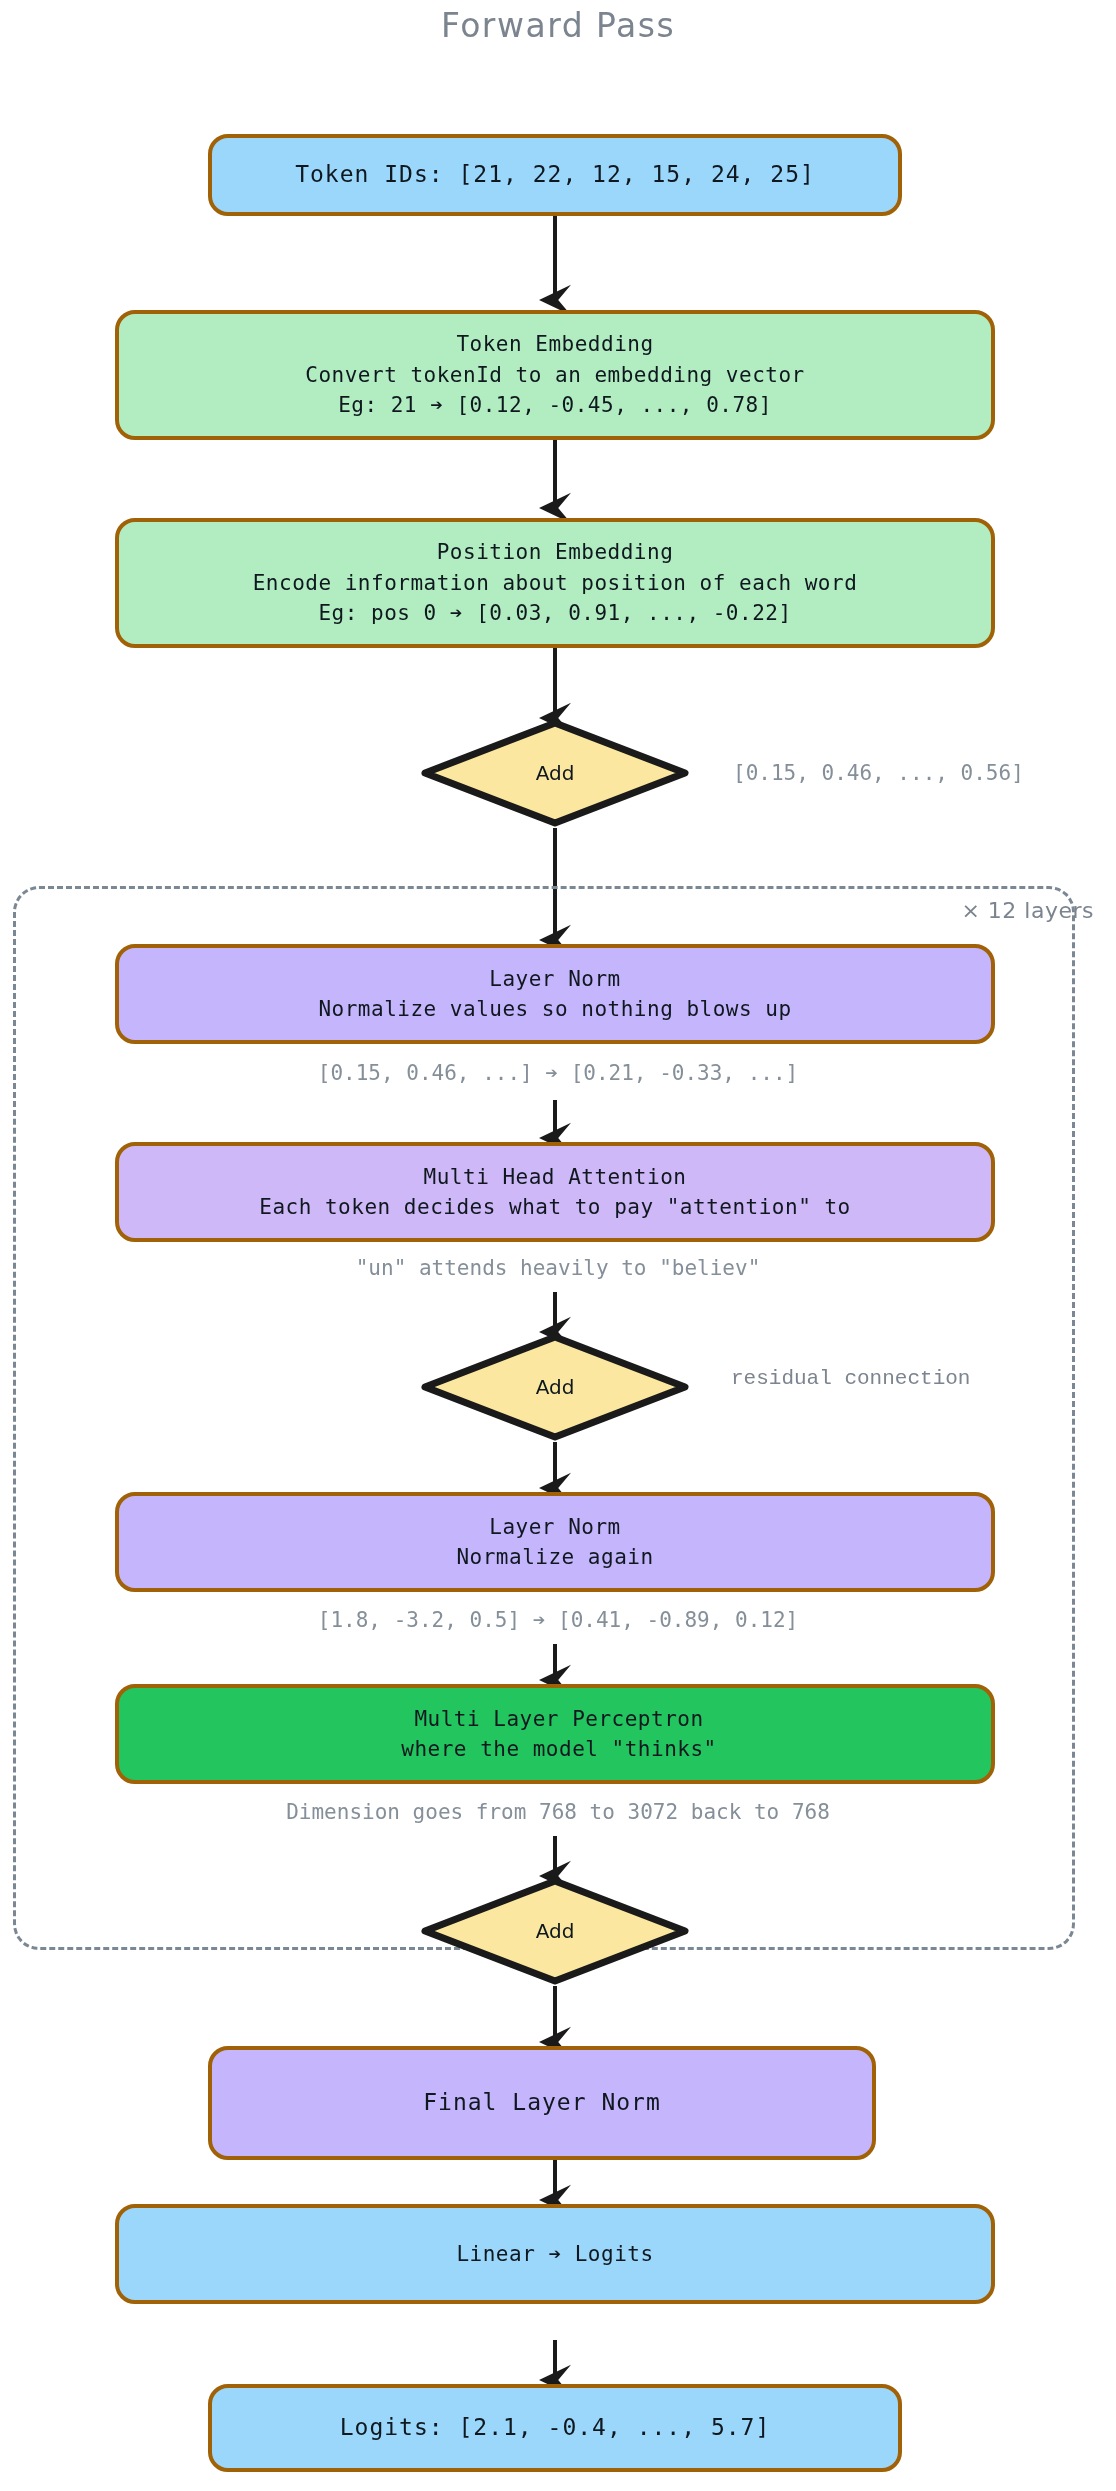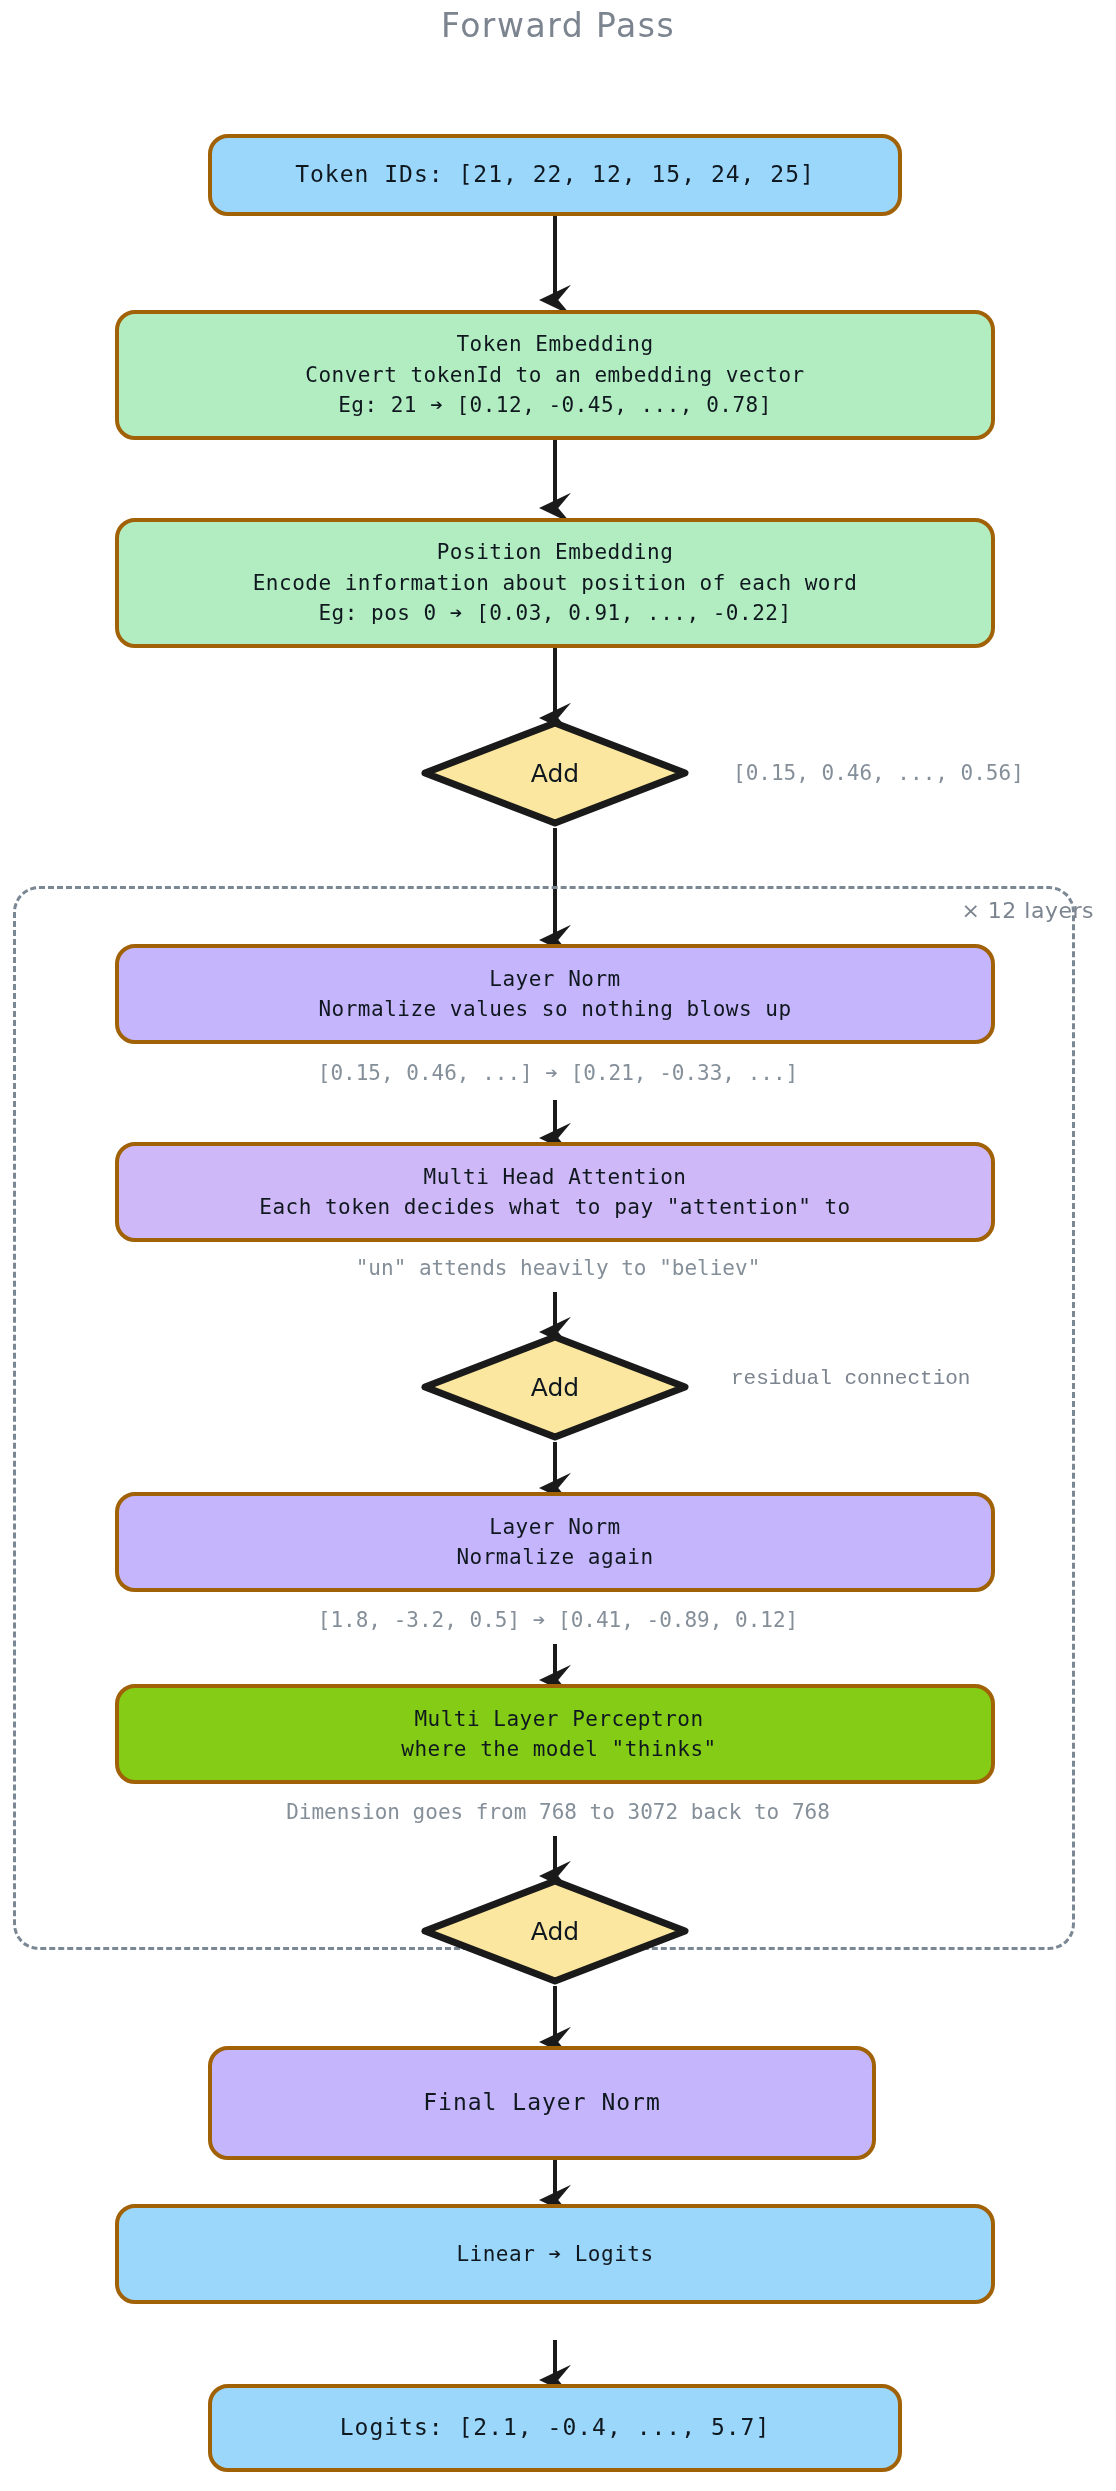--- a/index.html
+++ b/index.html
@@ -74,39 +74,39 @@
   }
   .node .l1 { font-size: 21px; letter-spacing: 0.5px; }
   .node .l2 { font-size: 21px; letter-spacing: 0.5px; }
   .node .l3 { font-size: 21px; letter-spacing: 0.5px; }
   .node.single .l1 { font-size: 23px; letter-spacing: 1px; }
 
   .c-blue   { background: #9bd6fb; }
   .c-green  { background: #b2edc1; }
   .c-gray   { background: #c4b5fd; text-align: right; }
   .c-purple { background: #ceb8f7; }
-  .c-pink   { background: #84cc16; padding-left: 8px; }
+  .c-pink   { background: #22c55e; padding-left: 8px; }
 
   
   .diamond-wrap {
     position: absolute;
     width: 270px;
     height: 110px;
   }
   .diamond-wrap svg { display: block; }
   .diamond-label {
     position: absolute;
     left: 0; top: 0;
     width: 270px;
     height: 110px;
     display: flex;
     align-items: center;
     justify-content: center;
     font-family: "DejaVu Sans", sans-serif;
-    font-size: 25px;
+    font-size: 20px;
     color: #10181f;
     pointer-events: none;
   }
 
   
   .annot {
     position: absolute;
     font-family: "DejaVu Sans Mono", monospace;
     font-size: 21px;
     color: #858f99;

